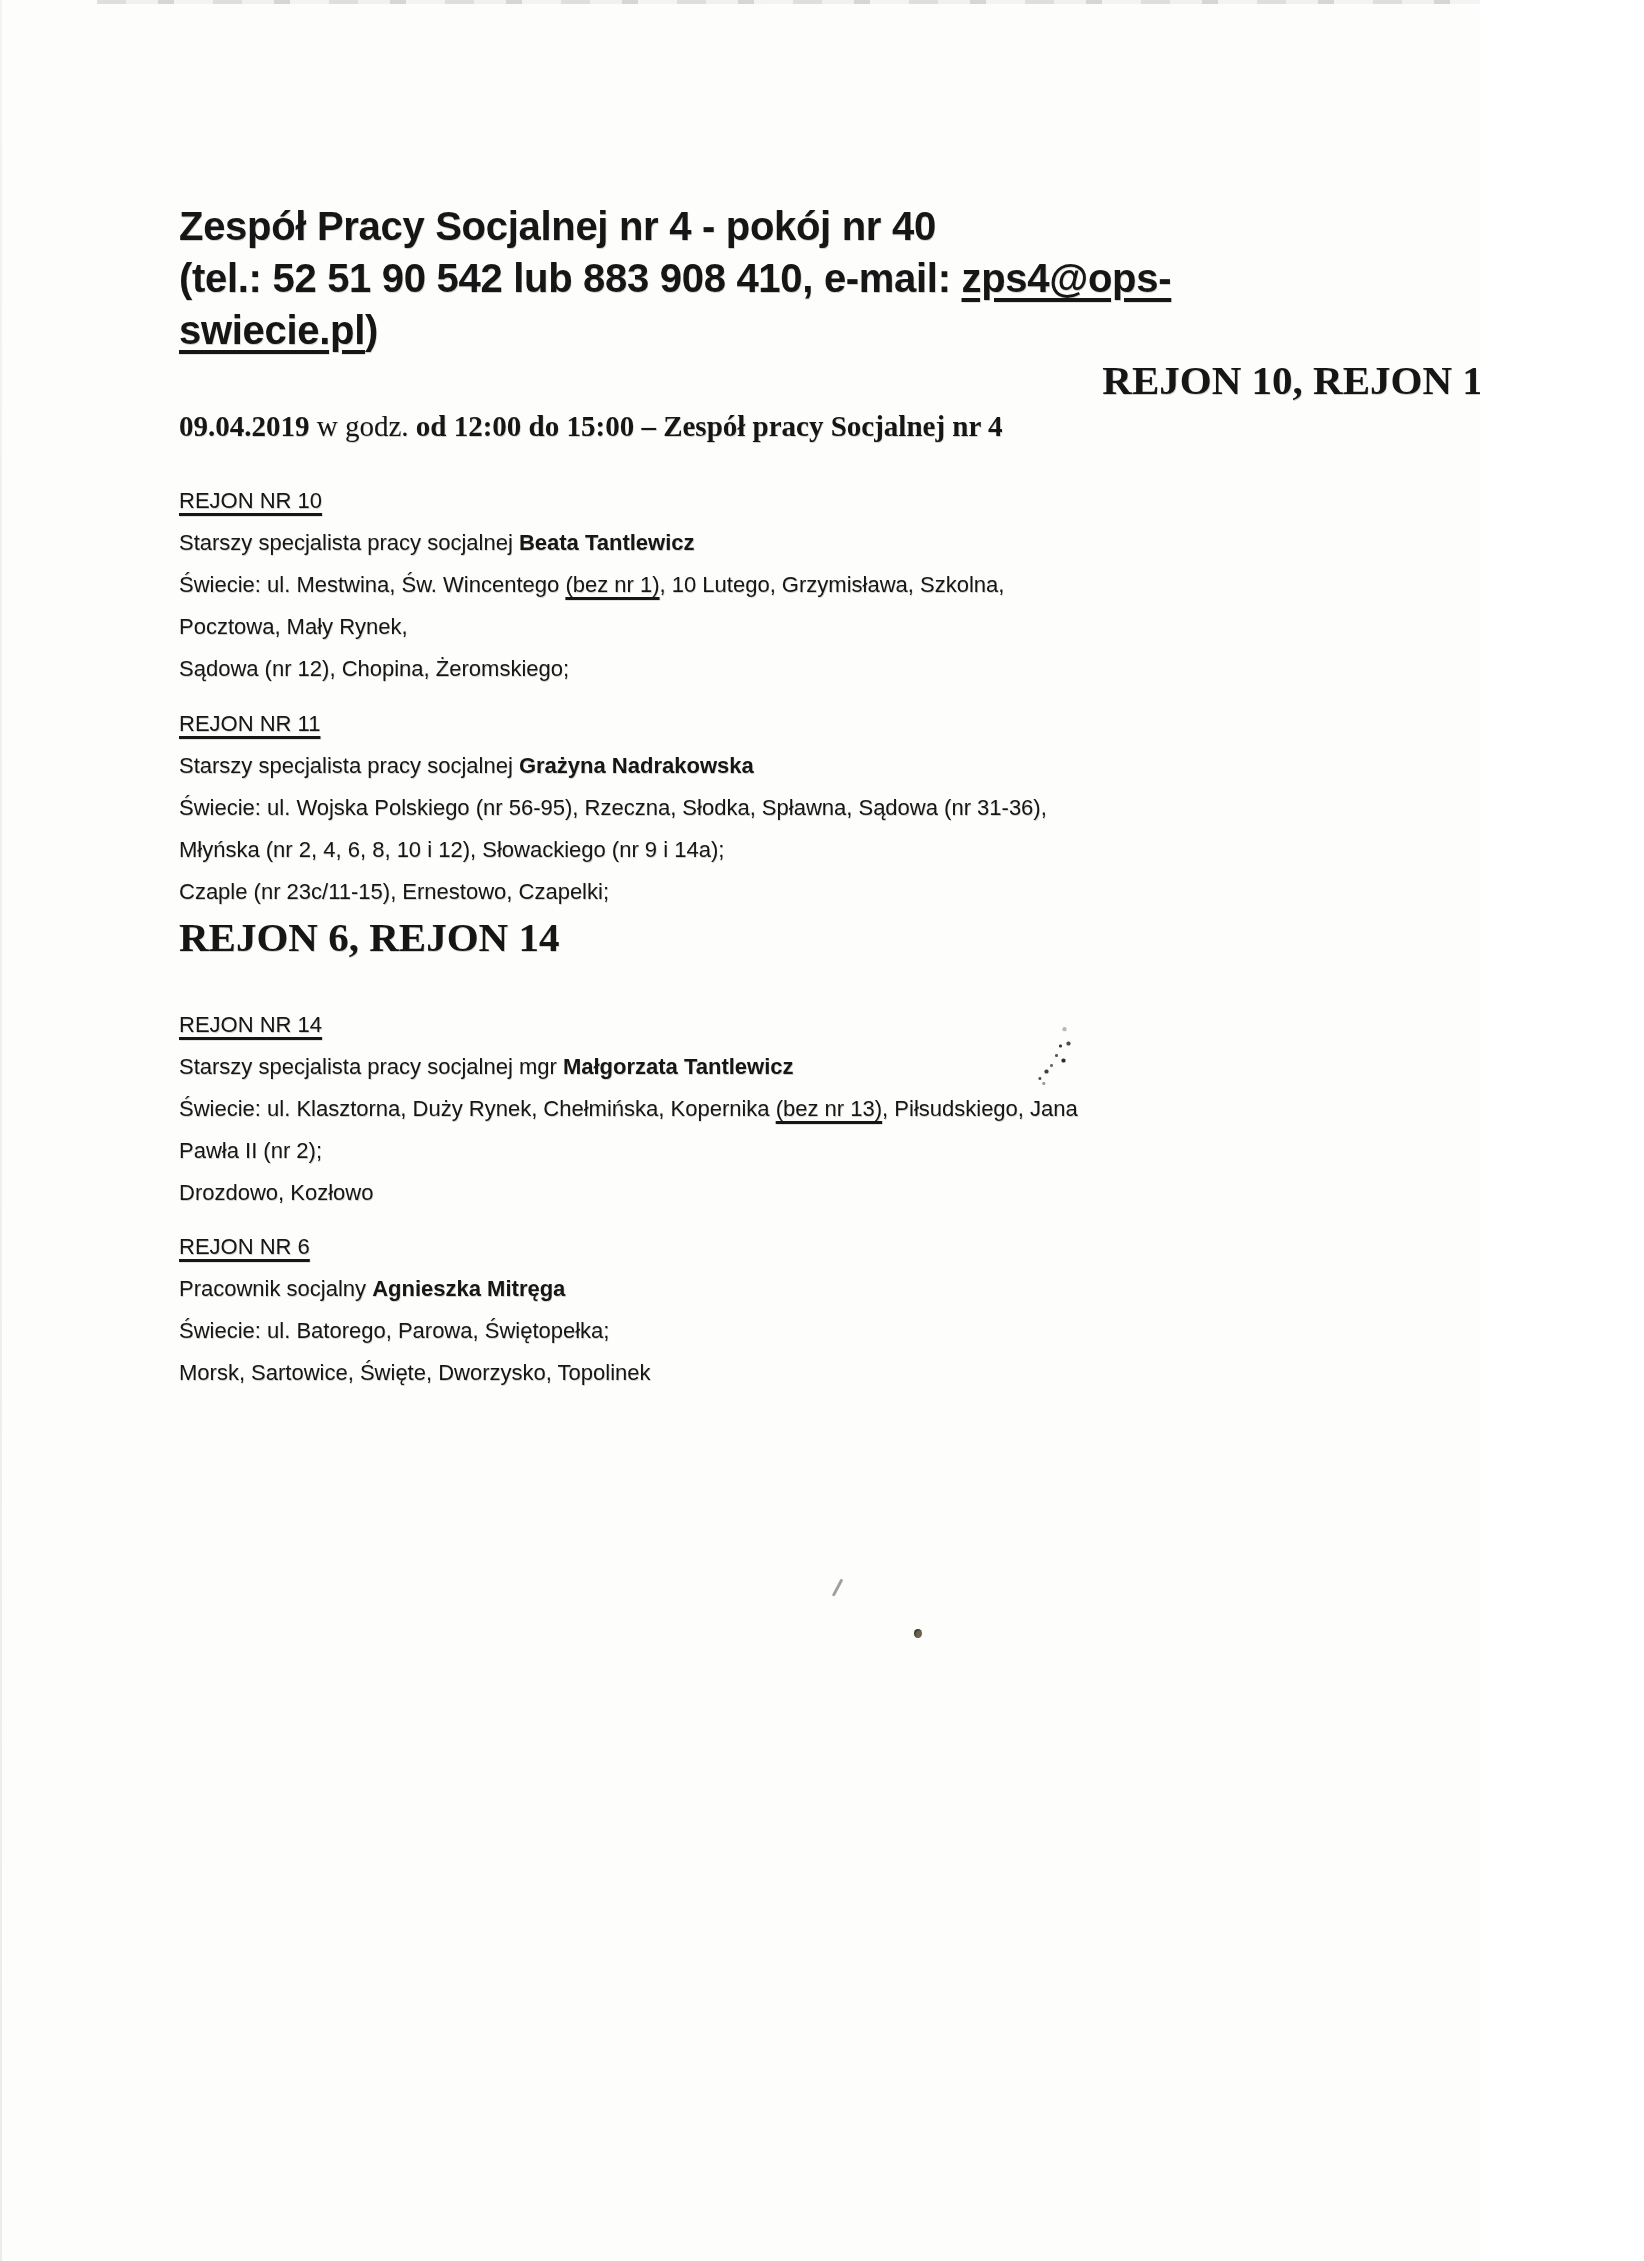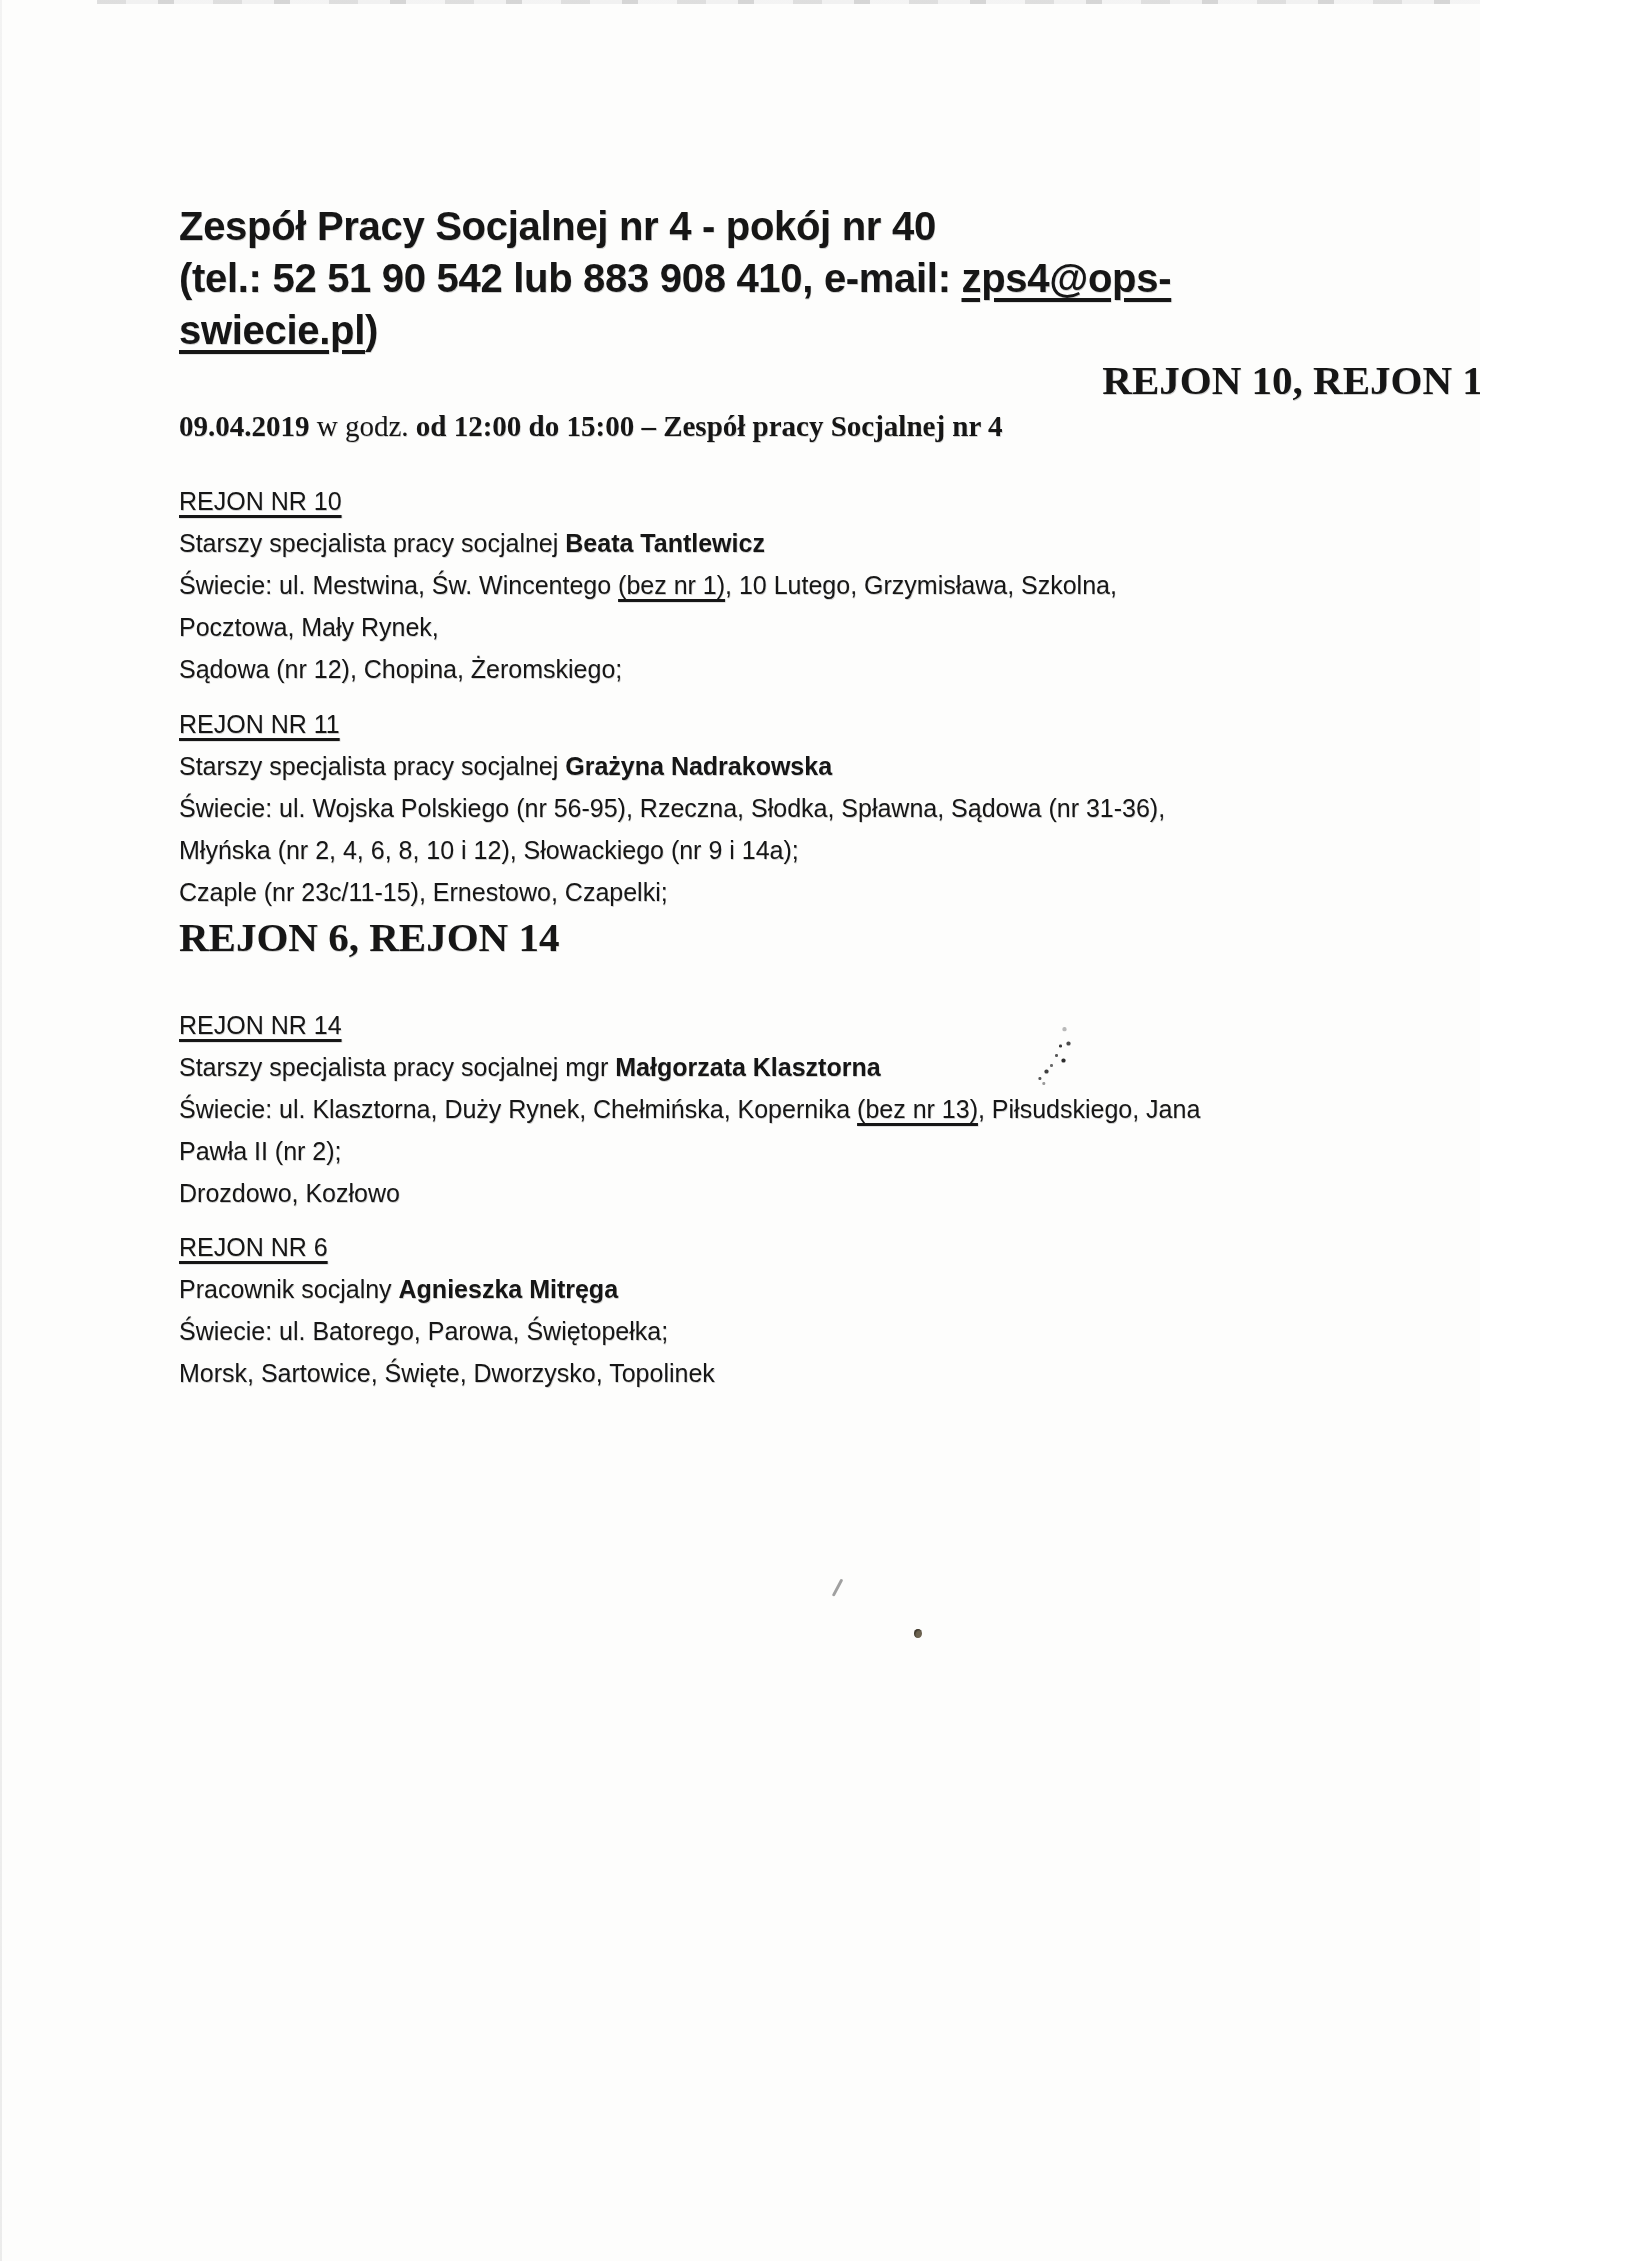--- a/index.html
+++ b/index.html
@@ -43,21 +43,21 @@
   .g2 { margin-top: 20px; }
   .date-line {
     font-family: "Liberation Serif", serif;
     font-size: 29px;
     line-height: 36px;
     margin-top: 3.9px !important;
   }
   .date-line b { font-weight: bold; }
   .section {
     font-family: "Liberation Sans", sans-serif;
-    font-size: 25px;
+    font-size: 22px;
     line-height: 42px;
   }
   .sec-r10 { margin-top: 36px; }
   .sec-r11 { margin-top: 13.5px; }
   .sec-r14 { margin-top: 43px; }
   .sec-r6  { margin-top: 11.6px; }
   .sec-heading {
     text-decoration: underline;
     text-decoration-thickness: 2.6px;
     text-underline-offset: 5.2px;
@@ -152,21 +152,21 @@
       <p>Świecie: ul. Wojska Polskiego (nr 56-95), Rzeczna, Słodka, Spławna, Sądowa (nr 31-36),</p>
       <p>Młyńska (nr 2, 4, 6, 8, 10 i 12), Słowackiego (nr 9 i 14a);</p>
       <p>Czaple (nr 23c/11-15), Ernestowo, Czapelki;</p>
     </div>
 
     <h2 class="rejon-group-title g2">REJON 6, REJON 14</h2>
 
 
     <div class="section sec-r14">
       <p><span class="sec-heading">REJON NR 14</span></p>
-      <p><span>Starszy specjalista pracy socjalnej mgr </span><b>Małgorzata Klasztorna</b></p>
+      <p><span>Starszy specjalista pracy socjalnej mgr </span><b>Małgorzata Tantlewicz</b></p>
       <p><span>Świecie: ul. Klasztorna, Duży Rynek, Chełmińska, Kopernika </span><span class="u-part">(bez nr 13)</span><span>, Piłsudskiego, Jana</span></p>
       <p>Pawła II (nr 2);</p>
       <p>Drozdowo, Kozłowo</p>
     </div>
 
     <div class="section sec-r6">
       <p><span class="sec-heading">REJON NR 6</span></p>
       <p><span>Pracownik socjalny </span><b>Agnieszka Mitręga</b></p>
       <p>Świecie: ul. Batorego, Parowa, Świętopełka;</p>
       <p>Morsk, Sartowice, Święte, Dworzysko, Topolinek</p>

